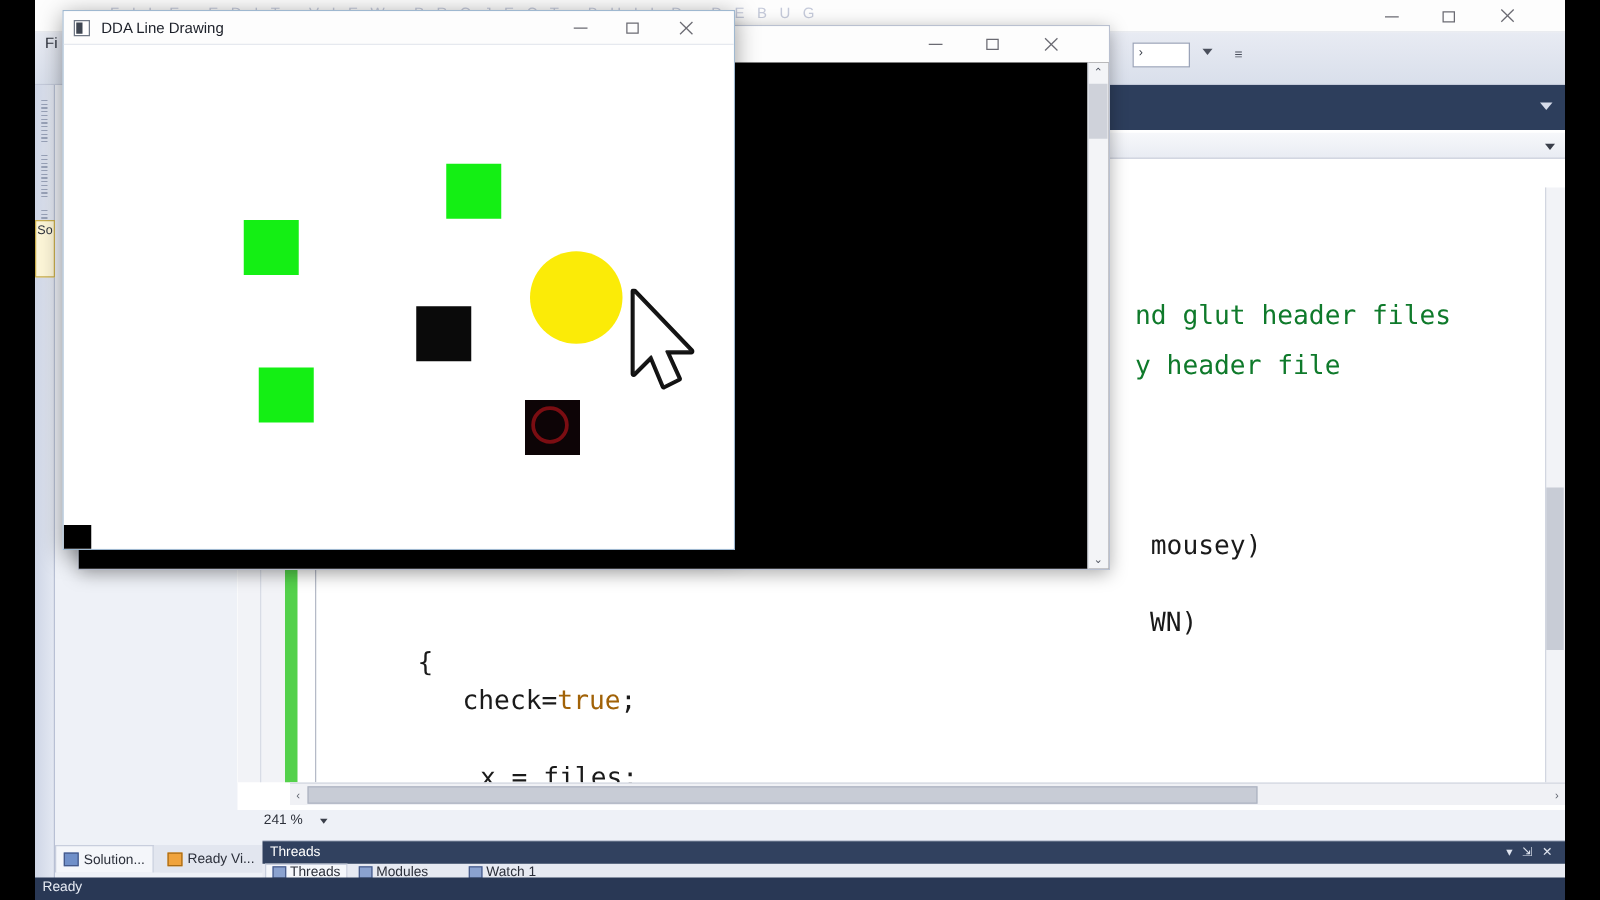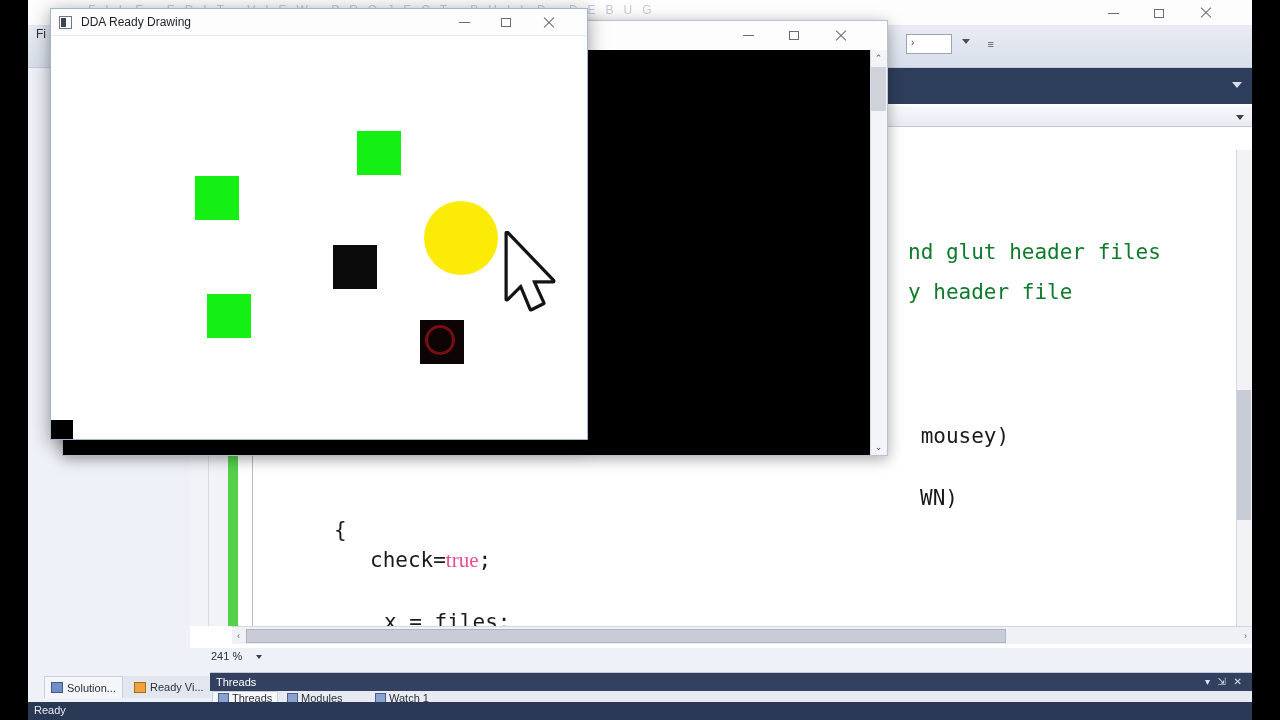--- a/index.html
+++ b/index.html
@@ -145,21 +145,21 @@
   }
   #margin-border {
     position: absolute; left: 62px; top: 0; width: 1px; height: 498px;
     background: #b5bac7;
   }
   .code-line {
     position: absolute;
     font-family: "DejaVu Sans Mono", monospace;
     font-size: 21px; color: #1a1a1a; white-space: pre;
   }
-  .kw-blue { color: #ec4899; font-family: Liberation Serif, serif; }
+  .kw-blue { color: #a16207; }
   .cmt { color: #0f7a2b; }
 
   #editor-hscroll {
     position: absolute; left: 42px; top: 558px; width: 1020px; height: 18px;
     background: #f0f1f5; border-top: 1px solid #d2d6e0;
   }
   #editor-hthumb {
     position: absolute; left: 14px; top: 2px; width: 760px; height: 14px;
     background: #c8ccd6; border: 1px solid #aeb4c2;
   }
@@ -349,20 +349,26 @@
 
     <div id="vs-toolbar">
       <div id="vs-file-menu">Fi</div>
       <div class="tb-grip" style="left:26px"></div>
       <div class="tb-grip" style="left:40px"></div>
       <div id="tb-combo">›</div>
       <div id="tb-combo-arrow"></div>
       <div id="tb-overflow">≡</div>
     </div>
 
+    <div id="vs-leftbar">
+      <div class="leftbar-grip" style="top:12px"></div>
+      <div class="leftbar-grip" style="top:56px"></div>
+      <div class="leftbar-grip" style="top:100px"></div>
+      <div id="solution-tab">So</div>
+    </div>
 
     <div id="editor-wrap">
       <div id="editor-headerband">
         <div id="headerband-arrow"></div>
       </div>
 
       <div id="nav-dropdown">
         <div id="nav-dropdown-text">usex, int mousey)</div>
         <div id="nav-dropdown-arrow"></div>
       </div>
@@ -455,21 +461,21 @@
     <div id="console-vscroll">
       <div class="cvs-arrow" id="cvs-up">⌃</div>
       <div id="console-vthumb"></div>
       <div class="cvs-arrow" id="cvs-down">⌄</div>
     </div>
   </div>
 
   <div id="gl-window">
     <div id="gl-titlebar">
       <div id="gl-icon"></div>
-      <div id="gl-title">DDA Ready Drawing</div>
+      <div id="gl-title">DDA Line Drawing</div>
       <div class="gl-wincontrol" id="gl-min">
           <span class="glyph-min"></span>
         </div>
       <div class="gl-wincontrol" id="gl-max">
           <span class="glyph-max"></span>
         </div>
       <div class="gl-wincontrol" id="gl-close">
           <span class="glyph-close"></span>
         </div>
     </div>

